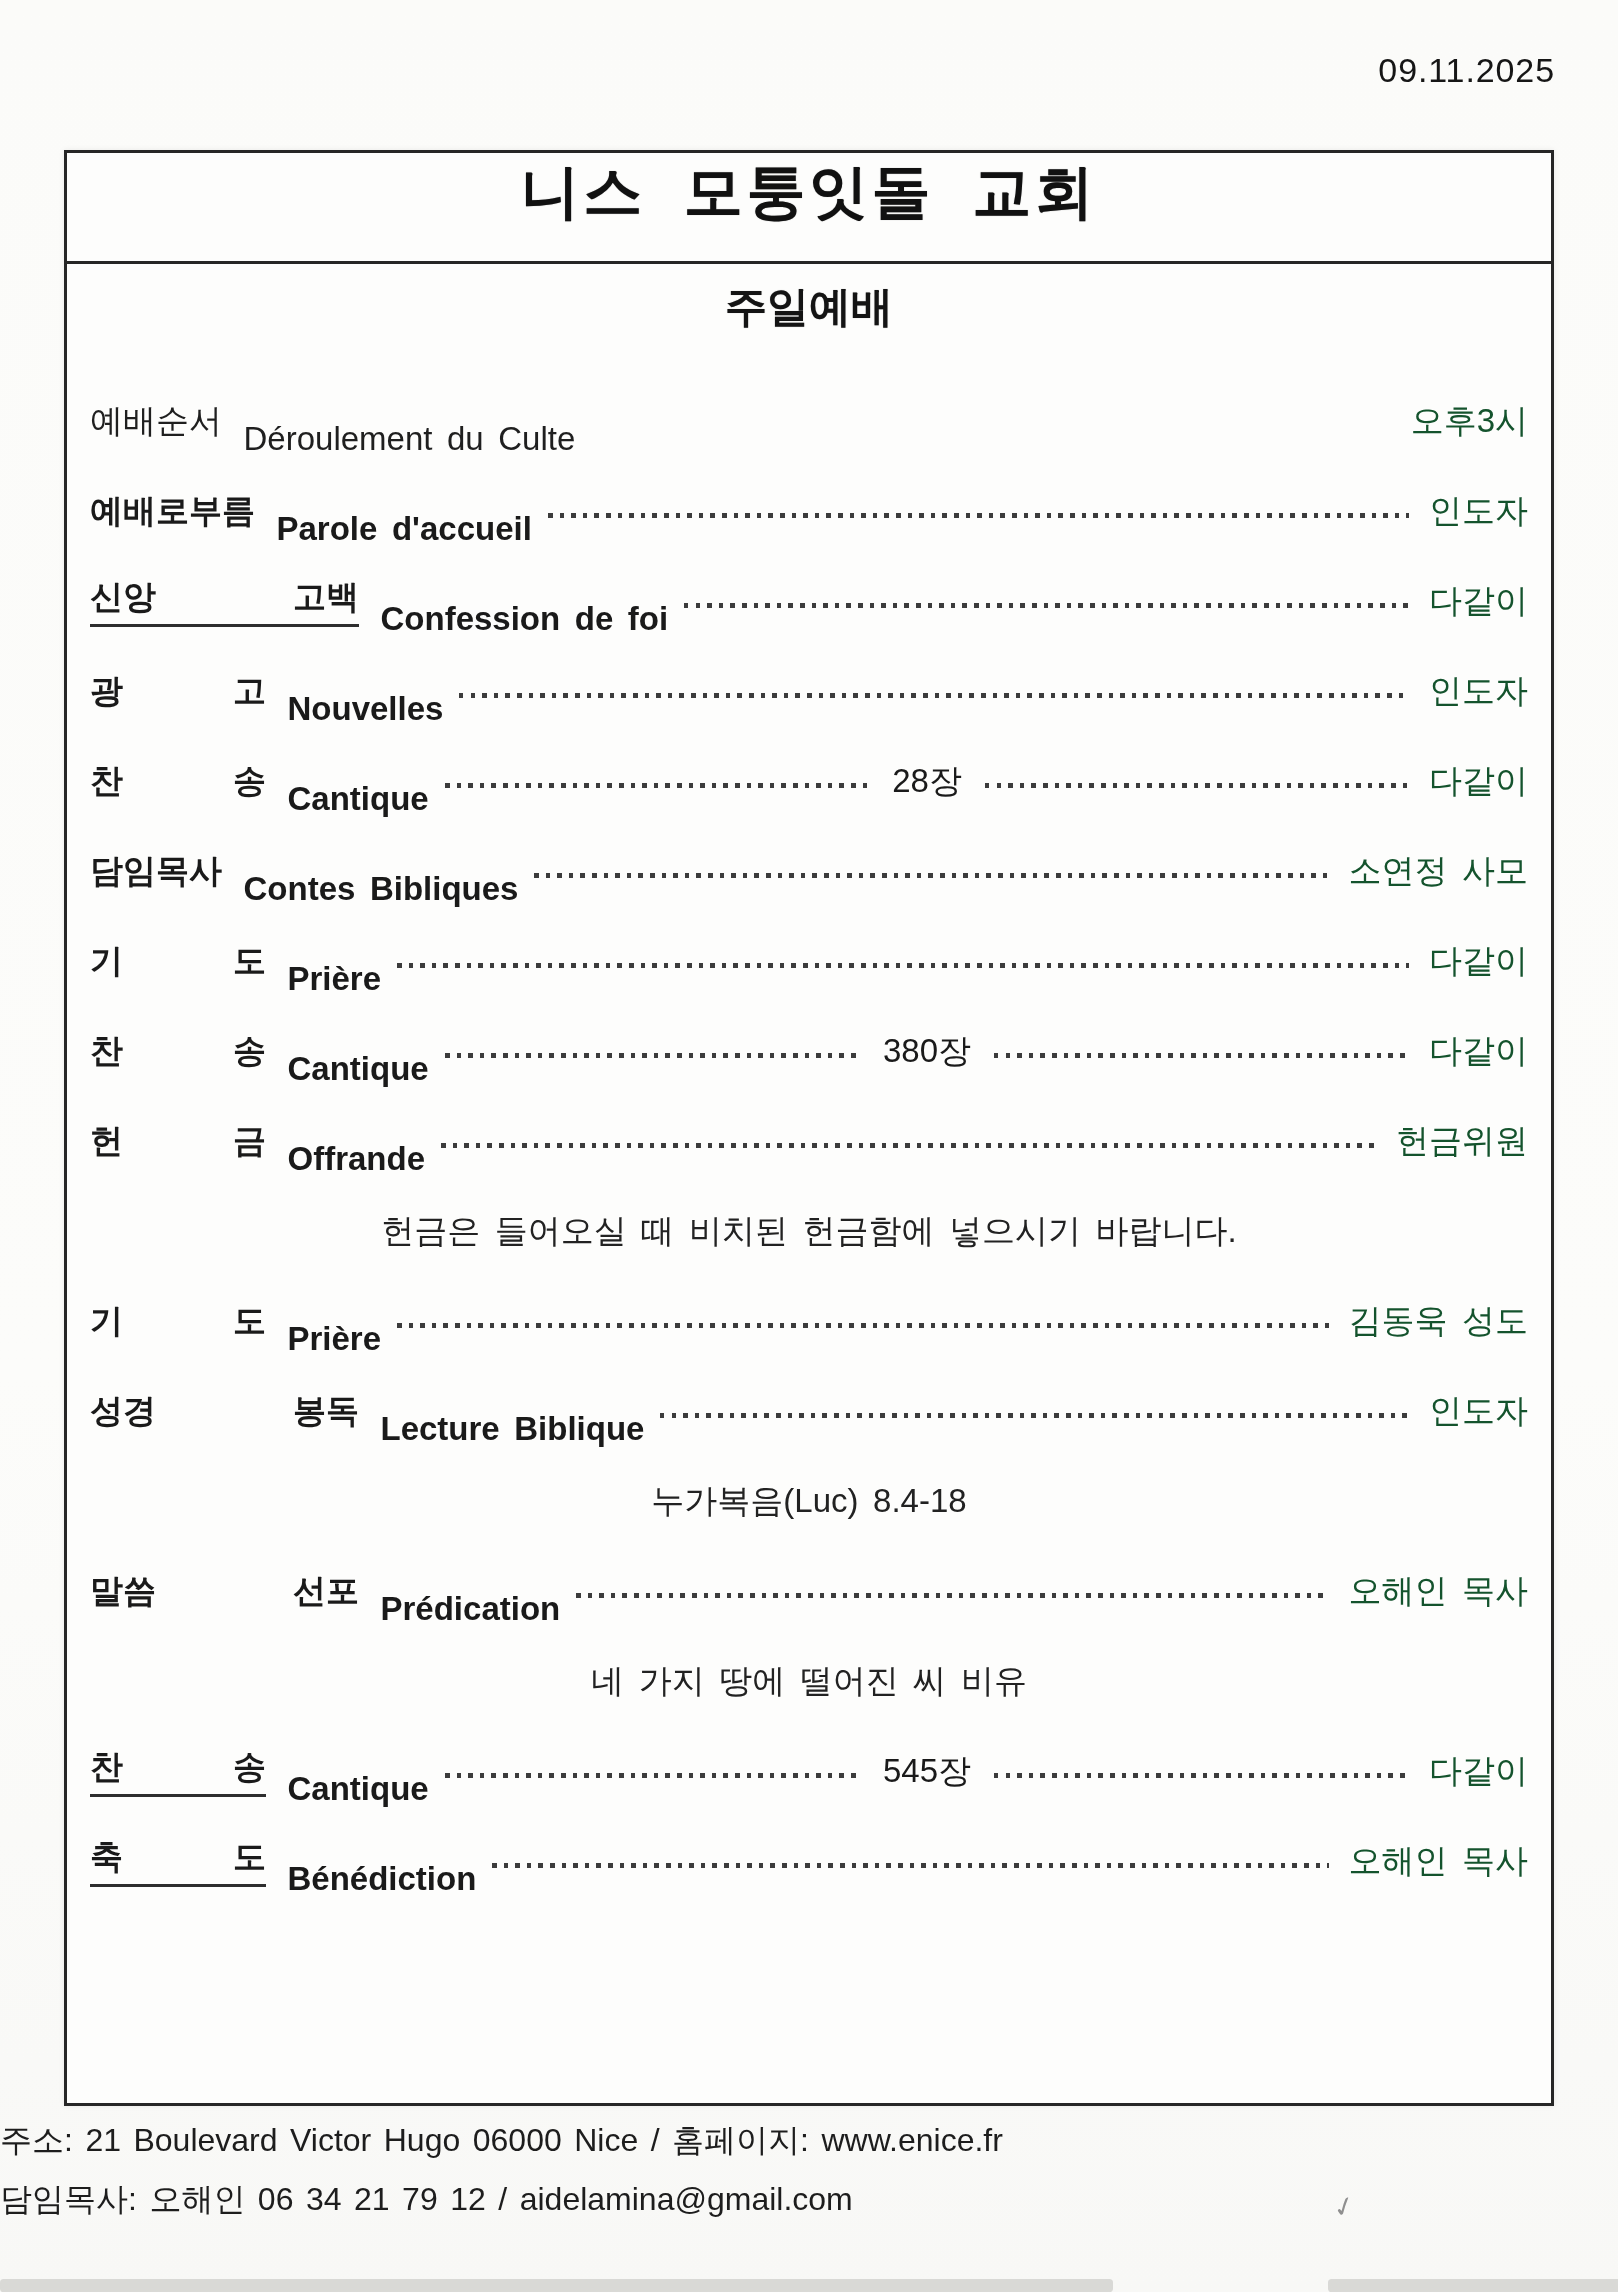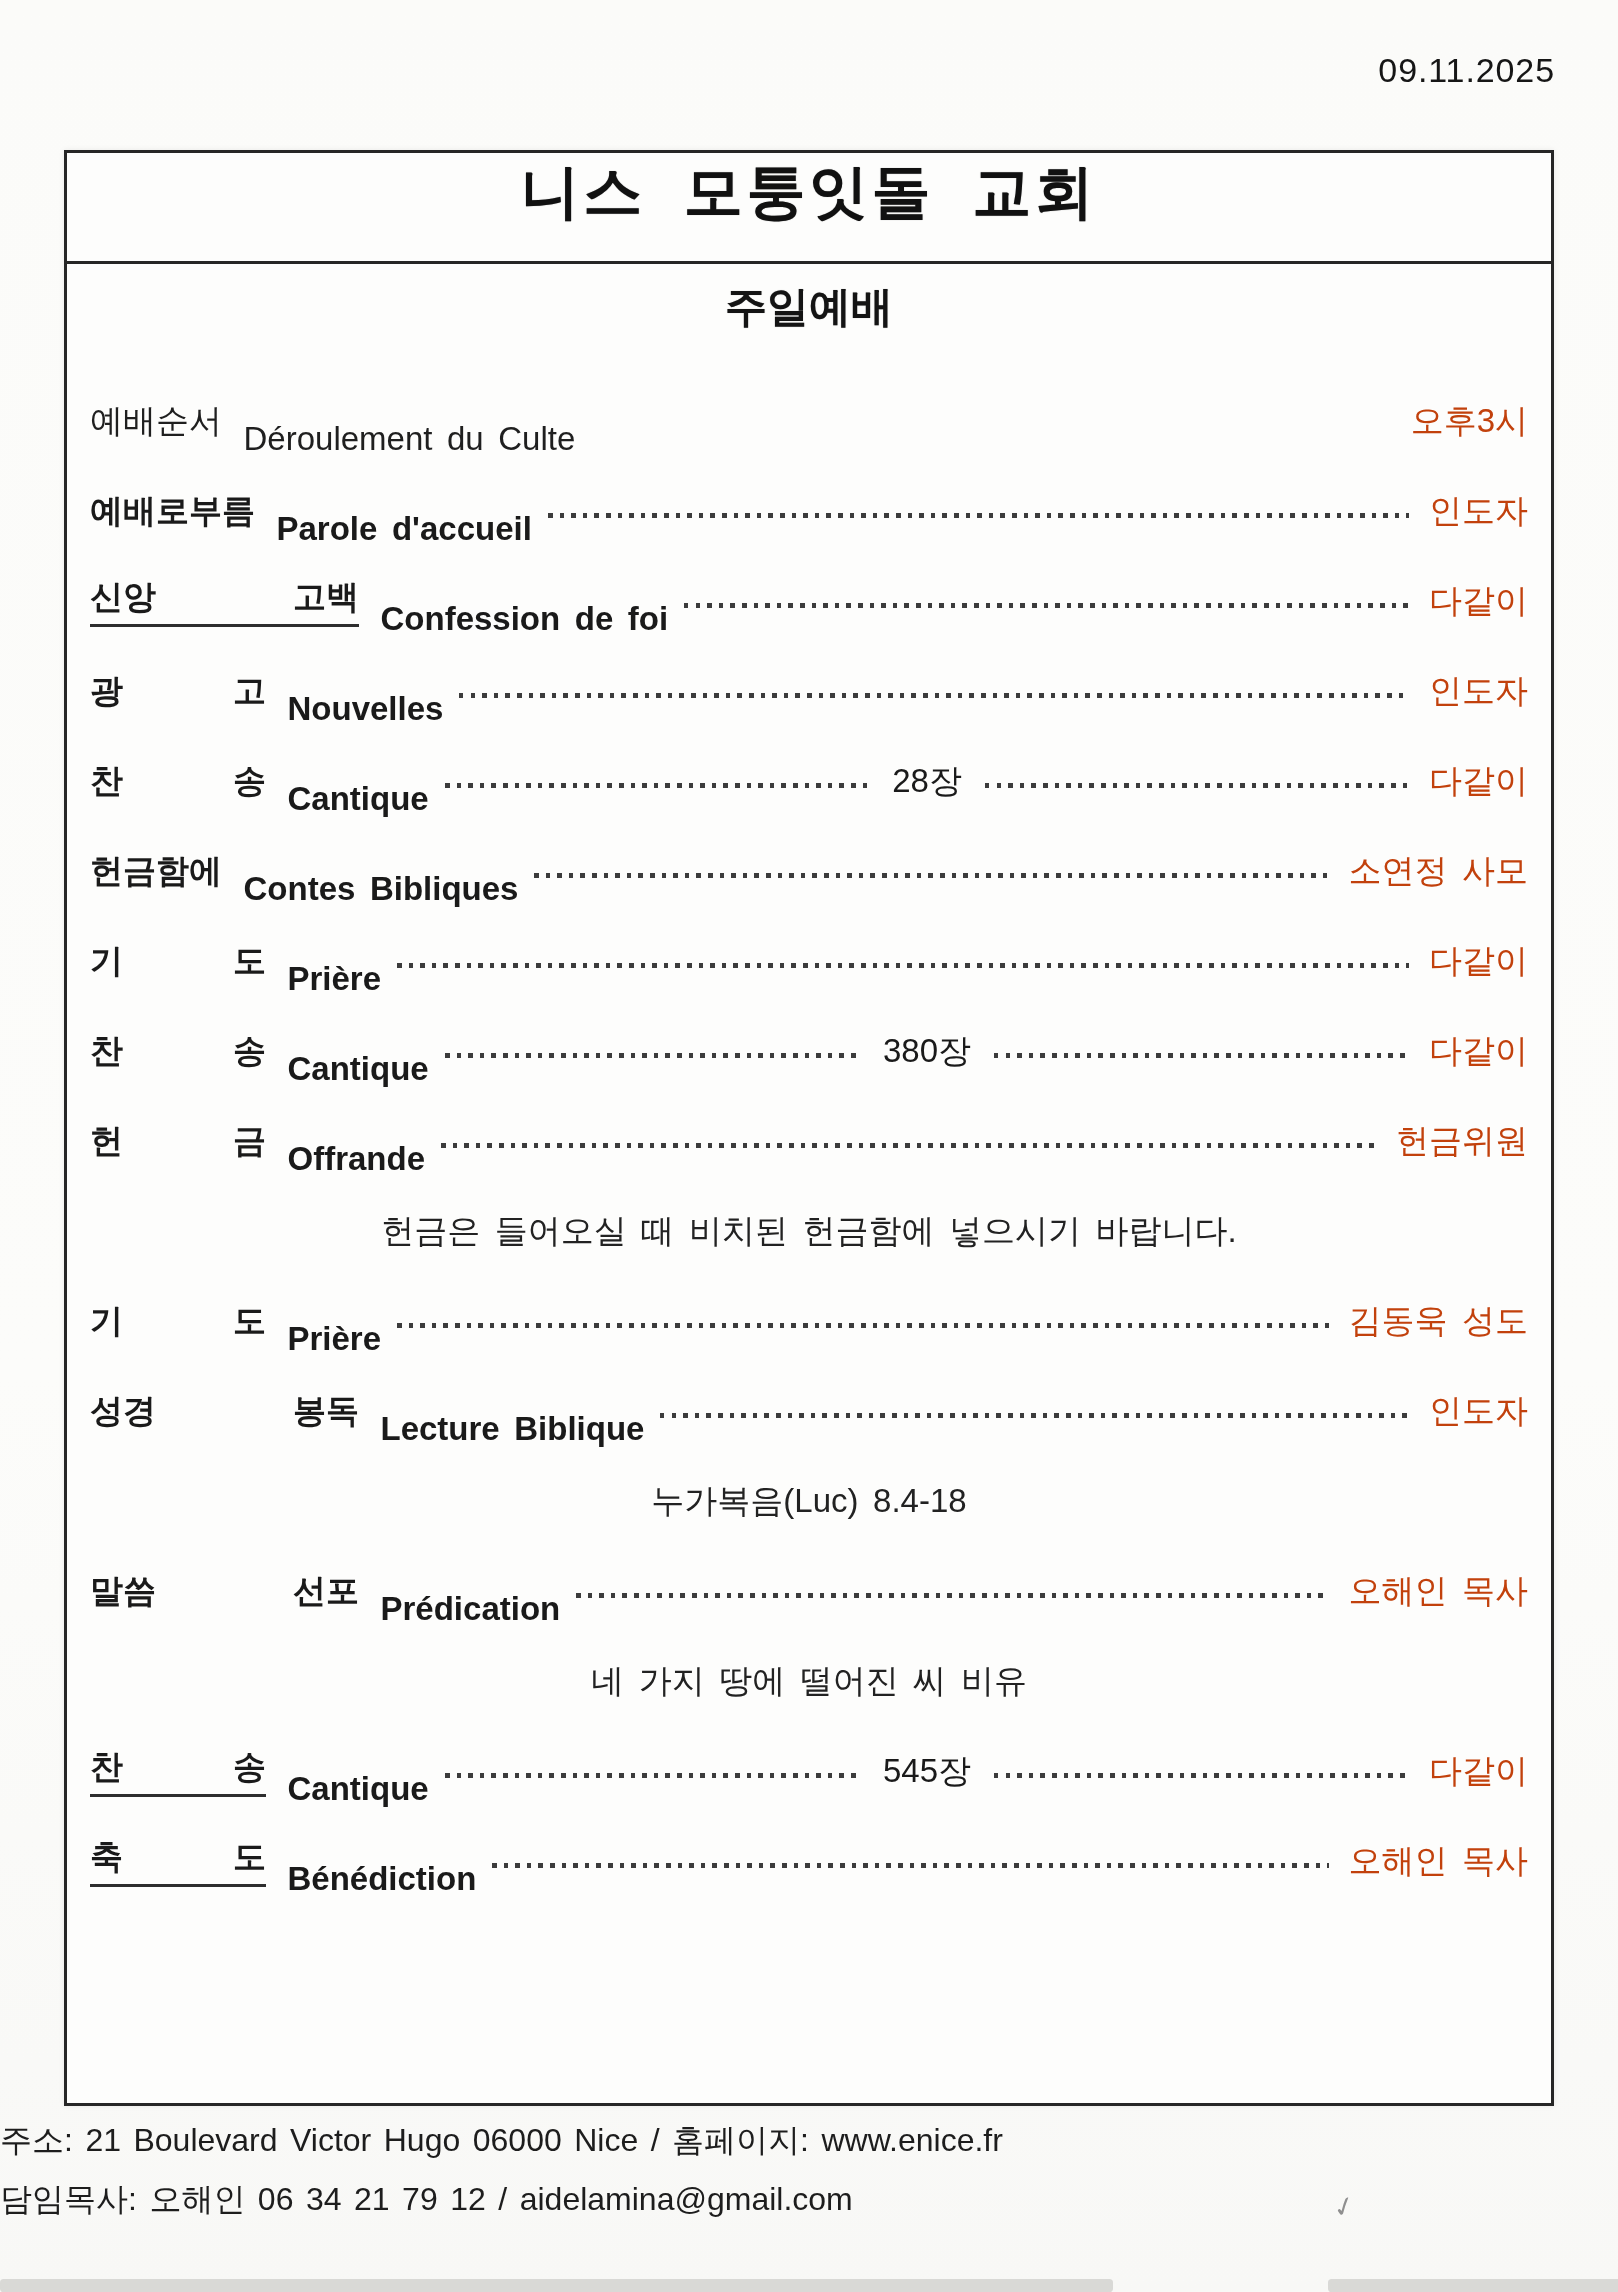--- a/index.html
+++ b/index.html
@@ -45,21 +45,21 @@
   .w-pair{width:176px;}
   .w-quad{width:269px;}
   .kr.underlined{border-bottom:3.6px solid #2e2e2e;padding-bottom:4.5px;}
   .fr{font-weight:bold;margin-left:21.5px;color:#1a1a1a;margin-top:36px;}
   .header-row .kr,.header-row .fr{font-weight:normal;color:#1f1f1f;text-shadow:none;}
   .leader{
     flex:1 1 0;height:4.5px;align-self:center;margin:9px 16px 0 16px;
     background:repeating-linear-gradient(90deg,#3c3c3c 0 4.5px,transparent 4.5px 11.6px);
   }
   .num{margin:0 7.2px;color:#1a1a1a;}
-  .right{margin-left:3.6px;text-align:right;color:#c2410c;}
+  .right{margin-left:3.6px;text-align:right;color:#14532d;}
   .time-label{margin-left:auto;}
   .footer-line{
     position:absolute;left:0;width:100%;
     font-size:32px;color:#1d1d1d;word-spacing:3.6px;
   }
   .footer-line.l1{top:2119px;}
   .footer-line.l2{top:2178px;}
   .scan-artifact{
     position:absolute;left:1333px;top:2191px;color:#8f8f8f;
     font-size:27px;transform:rotate(-18deg);
@@ -83,21 +83,21 @@
   <div class="content" id="order-rows">
     <div class="row header-row">
       <span class="kr">예배순서</span>
       <span class="fr">Déroulement du Culte</span>
       <span class="right time-label">오후3시</span>
     </div>
   <div class="row item-row"><span class="kr">예배로부름</span><span class="fr">Parole d'accueil</span><span class="leader"></span><span class="right">인도자</span></div>
       <div class="row item-row"><span class="kr spread w-quad underlined"><span>신앙</span><span>고백</span></span><span class="fr">Confession de foi</span><span class="leader"></span><span class="right">다같이</span></div>
       <div class="row item-row"><span class="kr spread w-pair"><span>광</span><span>고</span></span><span class="fr">Nouvelles</span><span class="leader"></span><span class="right">인도자</span></div>
       <div class="row item-row"><span class="kr spread w-pair"><span>찬</span><span>송</span></span><span class="fr">Cantique</span><span class="leader"></span><span class="num">28장</span><span class="leader"></span><span class="right">다같이</span></div>
-      <div class="row item-row"><span class="kr">헌금함에</span><span class="fr">Contes Bibliques</span><span class="leader"></span><span class="right">소연정 사모</span></div>
+      <div class="row item-row"><span class="kr">담임목사</span><span class="fr">Contes Bibliques</span><span class="leader"></span><span class="right">소연정 사모</span></div>
       <div class="row item-row"><span class="kr spread w-pair"><span>기</span><span>도</span></span><span class="fr">Prière</span><span class="leader"></span><span class="right">다같이</span></div>
       <div class="row item-row"><span class="kr spread w-pair"><span>찬</span><span>송</span></span><span class="fr">Cantique</span><span class="leader"></span><span class="num">380장</span><span class="leader"></span><span class="right">다같이</span></div>
       <div class="row item-row"><span class="kr spread w-pair"><span>헌</span><span>금</span></span><span class="fr">Offrande</span><span class="leader"></span><span class="right">헌금위원</span></div>
       <div class="row center-row"><span class="center-text">헌금은 들어오실 때 비치된 헌금함에 넣으시기 바랍니다.</span></div>
       <div class="row item-row"><span class="kr spread w-pair"><span>기</span><span>도</span></span><span class="fr">Prière</span><span class="leader"></span><span class="right">김동욱 성도</span></div>
       <div class="row item-row"><span class="kr spread w-quad"><span>성경</span><span>봉독</span></span><span class="fr">Lecture Biblique</span><span class="leader"></span><span class="right">인도자</span></div>
       <div class="row center-row"><span class="center-text">누가복음(Luc) 8.4-18</span></div>
       <div class="row item-row"><span class="kr spread w-quad"><span>말씀</span><span>선포</span></span><span class="fr">Prédication</span><span class="leader"></span><span class="right">오해인 목사</span></div>
       <div class="row center-row"><span class="center-text">네 가지 땅에 떨어진 씨 비유</span></div>
       <div class="row item-row"><span class="kr spread w-pair underlined"><span>찬</span><span>송</span></span><span class="fr">Cantique</span><span class="leader"></span><span class="num">545장</span><span class="leader"></span><span class="right">다같이</span></div>

